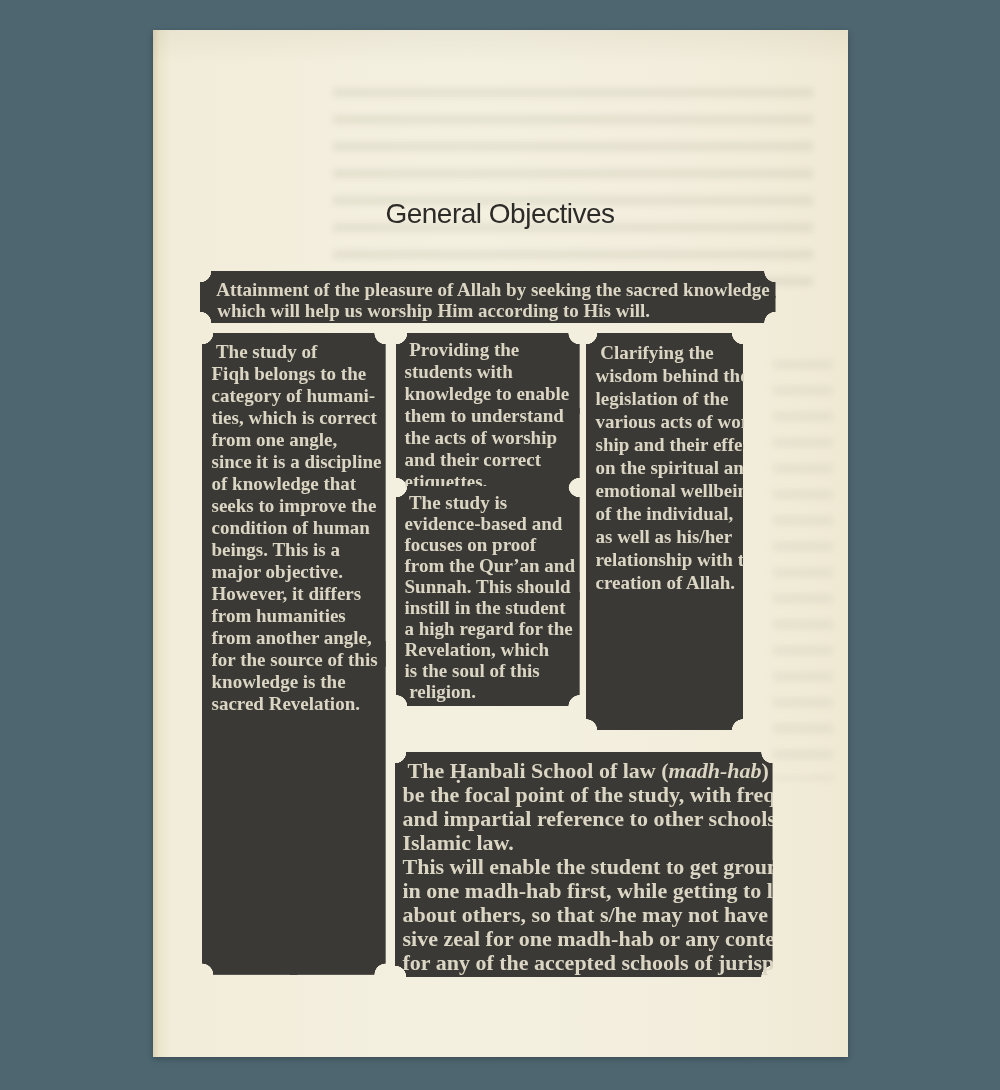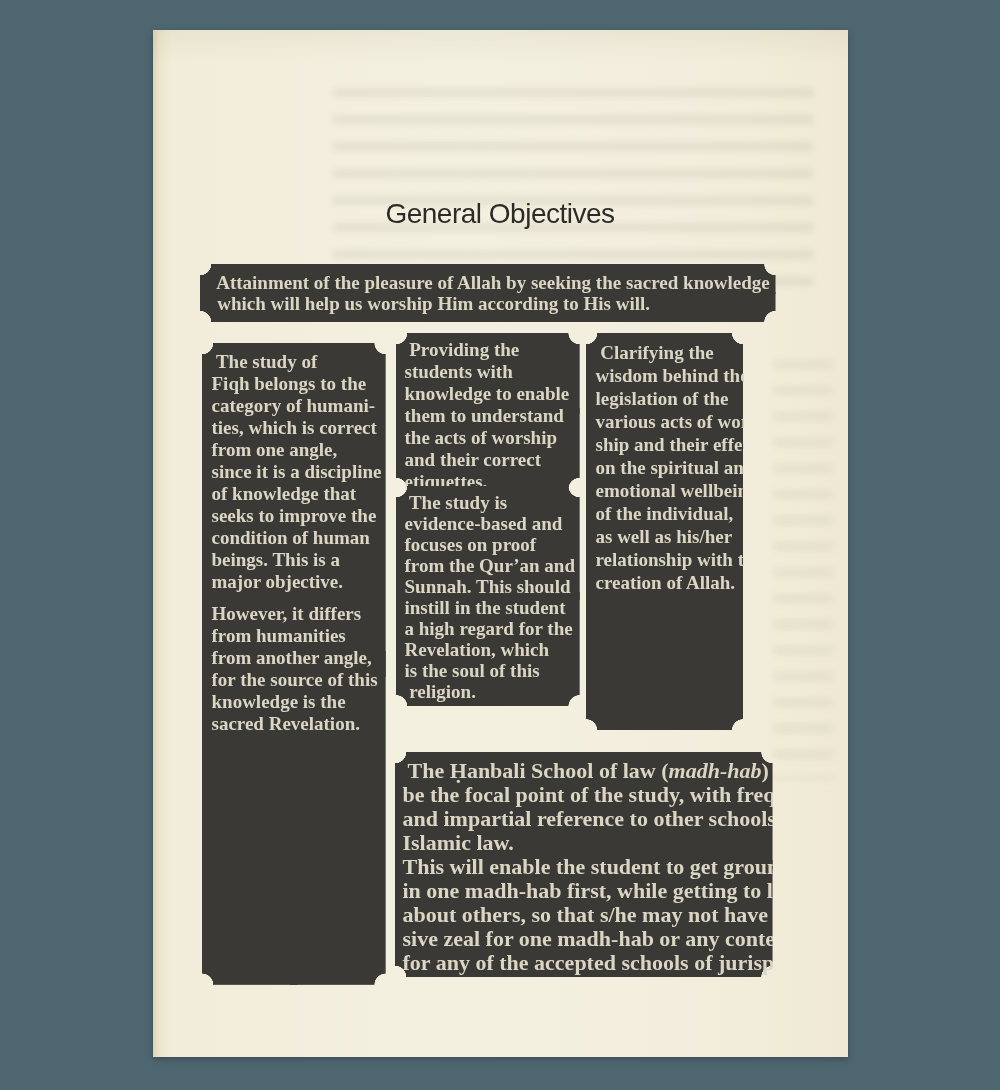--- a/index.html
+++ b/index.html
@@ -45,24 +45,24 @@
     font-weight:bold;
     font-size:19px;
     overflow:hidden;
     background:
       radial-gradient(circle at 0 0,        rgba(0,0,0,0) 11px, #3b3936 11.5px) top left / 52% 52% no-repeat,
       radial-gradient(circle at 100% 0,     rgba(0,0,0,0) 11px, #3b3936 11.5px) top right / 52% 52% no-repeat,
       radial-gradient(circle at 0 100%,     rgba(0,0,0,0) 11px, #3b3936 11.5px) bottom left / 52% 52% no-repeat,
       radial-gradient(circle at 100% 100%,  rgba(0,0,0,0) 11px, #3b3936 11.5px) bottom right / 52% 52% no-repeat;
   }
   .plaque p{margin:0;white-space:pre;}
-  .plaque p + p{margin-top:10px;}
+  .plaque p + p{margin-top:0;}
   .plaque em{font-style:italic;}
-  .p-banner{left:47px; top:234px; width:576px; height:58px;  padding:8px 6px 0 13px; line-height:21px;}
-  .p-left  {left:49px; top:313px; width:184px; height:642px; padding:8px 3px 0 10px; line-height:22px;}
+  .p-banner{left:47px; top:241px; width:576px; height:52px;  padding:8px 6px 0 13px; line-height:21px;}
+  .p-left  {left:49px; top:303px; width:184px; height:642px; padding:8px 3px 0 10px; line-height:22px;}
   .p-mid1  {left:243px;top:303px; width:184px; height:156px; padding:6px 0 0 9px;    line-height:22px;}
   .p-mid2  {left:243px;top:456px; width:184px; height:220px; padding:6px 0 0 9px;    line-height:21px;}
   .p-right {left:433px;top:303px; width:158px; height:397px; padding:8px 2px 0 10px; line-height:23px;}
   .p-bottom{left:242px;top:722px; width:378px; height:225px; padding:7px 0 0 8px;    line-height:24px; font-size:22px;}
 </style>
 </head>
 <body>
 
 <div class="page">
   <div class="ghost"></div>

